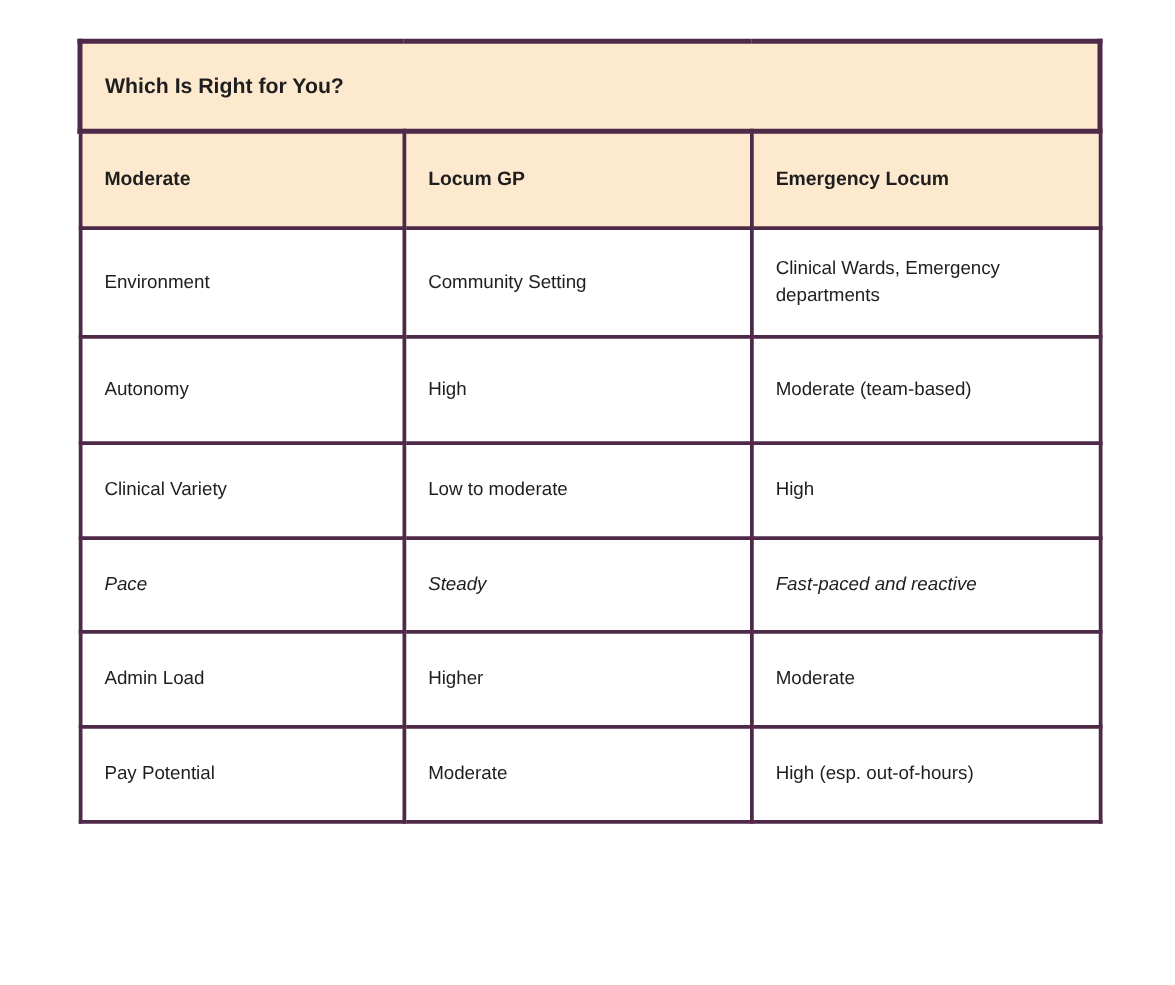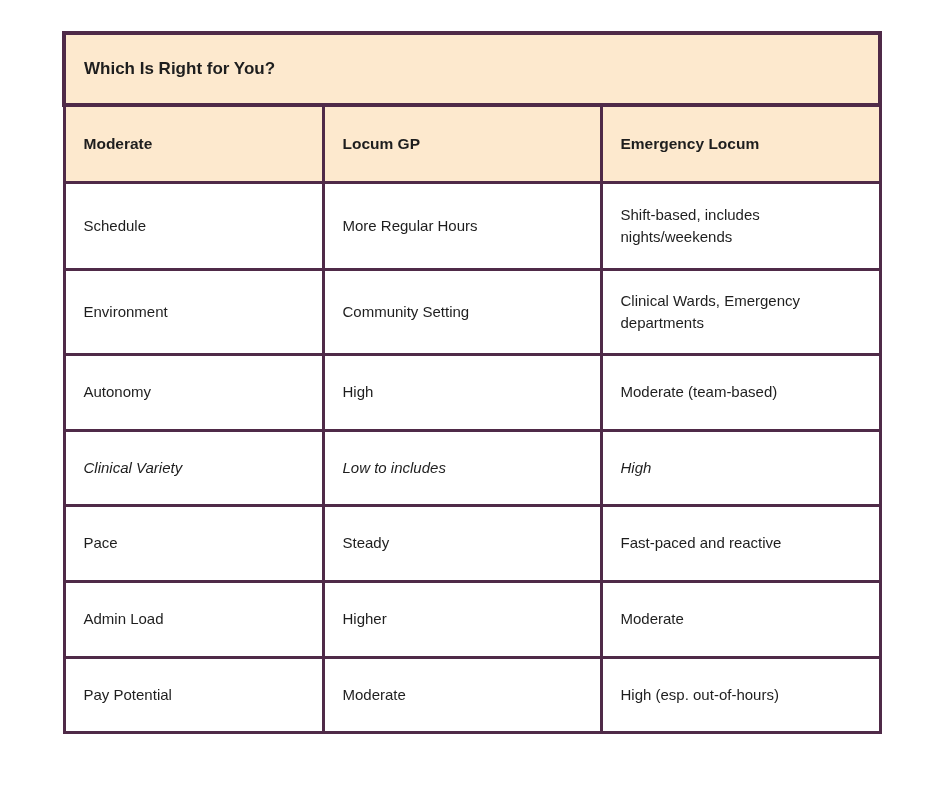--- a/index.html
+++ b/index.html
@@ -81,39 +81,33 @@
         <th colspan="3" class="outer">Which Is Right for You?</th>
       </tr>
       <tr class="header-row">
         <th>Moderate</th>
         <th>Locum GP</th>
         <th>Emergency Locum</th>
       </tr>
     </thead>
     <tbody>
       <tr>
-        <td>Schedule</td>
-        <td>More Regular Hours</td>
-        <td>Shift-based, includes
-nights/weekends</td>
-      </tr>
-      <tr>
         <td>Environment</td>
         <td>Community Setting</td>
         <td>Clinical Wards, Emergency
 departments</td>
       </tr>
       <tr>
         <td>Autonomy</td>
         <td>High</td>
         <td>Moderate (team-based)</td>
       </tr>
       <tr>
         <td>Clinical Variety</td>
-        <td>Low to includes</td>
+        <td>Low to moderate</td>
         <td>High</td>
       </tr>
       <tr>
         <td>Pace</td>
         <td>Steady</td>
         <td>Fast-paced and reactive</td>
       </tr>
       <tr>
         <td>Admin Load</td>
         <td>Higher</td>

